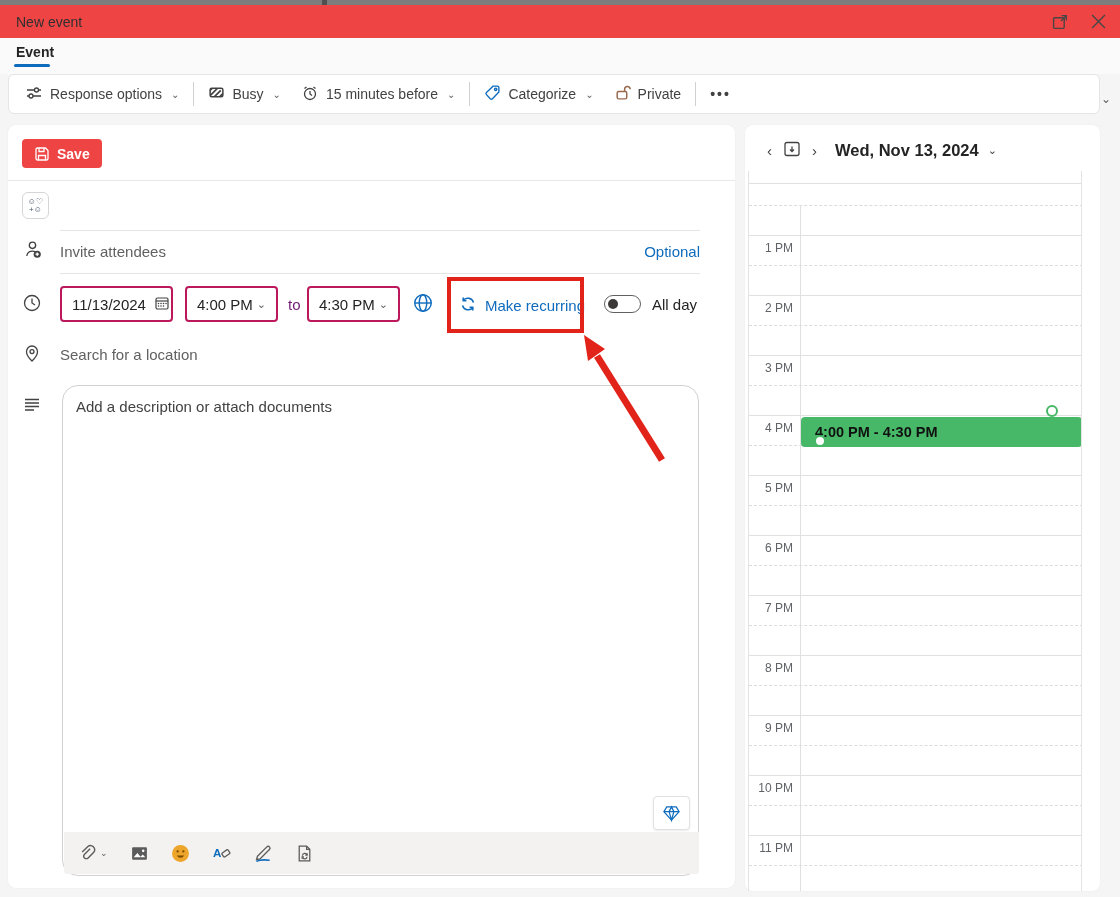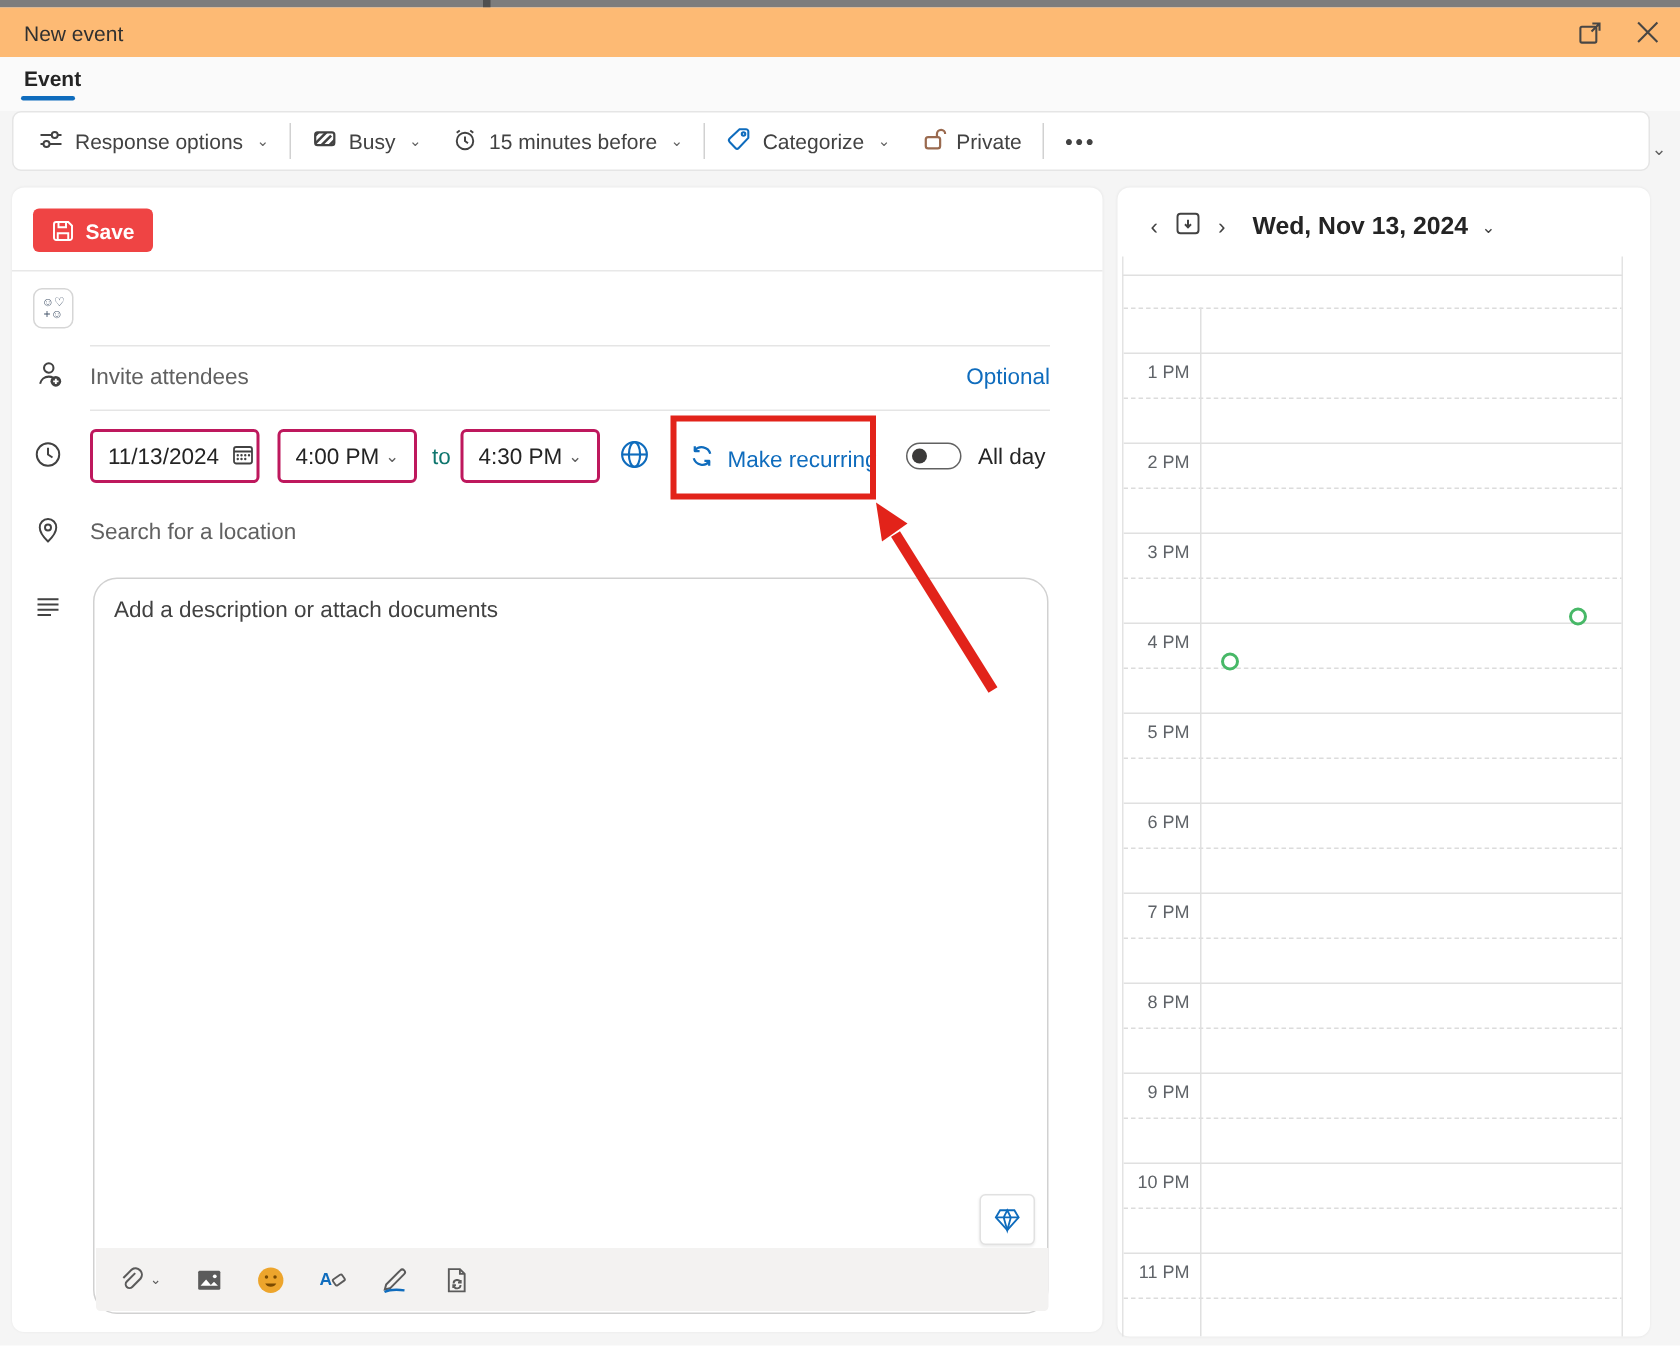--- a/index.html
+++ b/index.html
@@ -3,21 +3,21 @@
 <meta charset="utf-8">
 <style>
   * { margin:0; padding:0; box-sizing:border-box; }
   html,body { width:1120px; height:897px; overflow:hidden; }
   body { font-family:"Liberation Sans","DejaVu Sans",sans-serif; background:#f5f5f5; position:relative; color:#242424; }
   .abs { position:absolute; }
 
   
   .top-strip { left:0; top:0; width:1120px; height:5px; background:#7d7d7d; }
   .top-strip-seg { left:322px; top:0; width:5px; height:5px; background:#4f4f4f; }
-  .titlebar { left:0; top:5px; width:1120px; height:33px; background:#fdba74; display:flex; align-items:center; }
+  .titlebar { left:0; top:5px; width:1120px; height:33px; background:#ef4444; display:flex; align-items:center; }
   .titlebar-text { margin-left:16px; font-size:14px; color:#303030; }
   .win-icons { position:absolute; right:8px; top:0; height:33px; display:flex; align-items:center; gap:10px; }
   .win-btn { width:28px; height:28px; display:flex; align-items:center; justify-content:center; color:#484644; cursor:pointer; }
 
   .tabrow { left:0; top:38px; width:1120px; height:36px; background:#fafafa; }
   .tab { position:absolute; left:16px; top:6px; font-size:14px; font-weight:bold; color:#242424; }
   .tab-underline { position:absolute; left:14px; top:26px; width:36px; height:3px; background:#0f6cbd; border-radius:2px; }
 
   
   .toolbar { left:8px; top:74px; width:1092px; height:40px; background:#fff; border:1px solid #e5e5e5; border-radius:6px; display:flex; align-items:center; padding:0 6px; }
@@ -35,21 +35,21 @@
   .save-btn { position:absolute; left:14px; top:14px; height:29px; padding:0 12px; background:#ef4444; color:#fff; border:none; border-radius:4px; font-size:14px; font-weight:bold; display:flex; align-items:center; gap:7px; cursor:pointer; font-family:inherit; }
   .save-divider { position:absolute; left:0; top:55px; width:727px; height:1px; background:#e8e8e8; }
   .title-icon { position:absolute; left:14px; top:67px; width:27px; height:27px; border:1px solid #d6d6d6; border-radius:6px; display:flex; flex-direction:column; align-items:center; justify-content:center; font-size:8px; line-height:8px; color:#44546a; cursor:pointer; }
   .title-input { position:absolute; left:52px; top:64px; width:560px; font-size:24px; color:#707070; }
   .row-line { position:absolute; left:52px; width:640px; height:1px; background:#e5e5e5; }
   .icon-col { position:absolute; left:14px; color:#424242; }
   .field-label { position:absolute; font-size:15px; color:#616161; }
   .optional-link { position:absolute; right:35px; top:118px; font-size:15px; color:#0f6cbd; cursor:pointer; }
   .input-box { position:absolute; height:36px; border:2px solid #be185d; border-radius:4px; background:#fff; display:flex; align-items:center; font-size:15px; color:#242424; padding:0 10px; cursor:pointer; }
   .input-box .chev { margin-left:auto; color:#616161; font-size:11px; }
-  .to-label { position:absolute; left:280px; top:171px; font-size:15px; color:#0f766e; }
+  .to-label { position:absolute; left:280px; top:171px; font-size:15px; color:#701a75; }
   .globe { position:absolute; left:404px; top:167px; color:#0f6cbd; }
   .recurring { position:absolute; left:451px; top:170px; display:flex; align-items:center; gap:8px; color:#0f6cbd; font-size:15px; cursor:pointer; }
   .toggle { position:absolute; left:596px; top:170px; width:37px; height:18px; border:1px solid #616161; border-radius:10px; background:#fff; cursor:pointer; }
   .toggle-knob { position:absolute; left:3px; top:3px; width:10px; height:10px; border-radius:50%; background:#3b3a39; }
   .allday-label { position:absolute; left:644px; top:171px; font-size:15px; color:#242424; }
   .desc-box { position:absolute; left:54px; top:260px; width:637px; height:491px; border:1px solid #d1d1d1; border-radius:16px; background:#fff; }
   .desc-placeholder { position:absolute; left:13px; top:12px; font-size:15px; color:#424242; }
   .gem-btn { position:absolute; right:8px; top:410px; width:37px; height:34px; background:#fff; border:1px solid #e1e1e1; border-radius:4px; display:flex; align-items:center; justify-content:center; color:#0f6cbd; cursor:pointer; box-shadow:0 1px 2px rgba(0,0,0,.08); }
   .desc-footer { position:absolute; left:1px; bottom:1px; width:635px; height:42px; background:#f3f2f1; border-radius:0 0 3px 3px; display:flex; align-items:center; gap:22px; padding-left:14px; color:#5b5b5b; }
   .ft-icon { display:flex; align-items:center; cursor:pointer; }
@@ -357,20 +357,21 @@
     <span class="hour-label" style="top:177px">3 PM</span>
     <span class="hour-label" style="top:237px">4 PM</span>
     <span class="hour-label" style="top:297px">5 PM</span>
     <span class="hour-label" style="top:357px">6 PM</span>
     <span class="hour-label" style="top:417px">7 PM</span>
     <span class="hour-label" style="top:477px">8 PM</span>
     <span class="hour-label" style="top:537px">9 PM</span>
     <span class="hour-label" style="top:597px">10 PM</span>
     <span class="hour-label" style="top:657px">11 PM</span>
 
+    <div class="cal-event">4:00 PM - 4:30 PM</div>
     <div class="handle" style="left:297px; top:221px;"></div>
     <div class="handle" style="left:65px; top:251px;"></div>
   </div>
 </div>
 
 <div class="abs" style="left:447px; top:277px; width:137px; height:56px; border:4px solid #e2231a; pointer-events:none;"></div>
 <svg class="anno-svg">
   <line x1="662" y1="460" x2="597" y2="356" stroke="#e2231a" stroke-width="7"></line>
   <polygon points="584,335 605,349 588,361" fill="#e2231a"></polygon>
 </svg>

